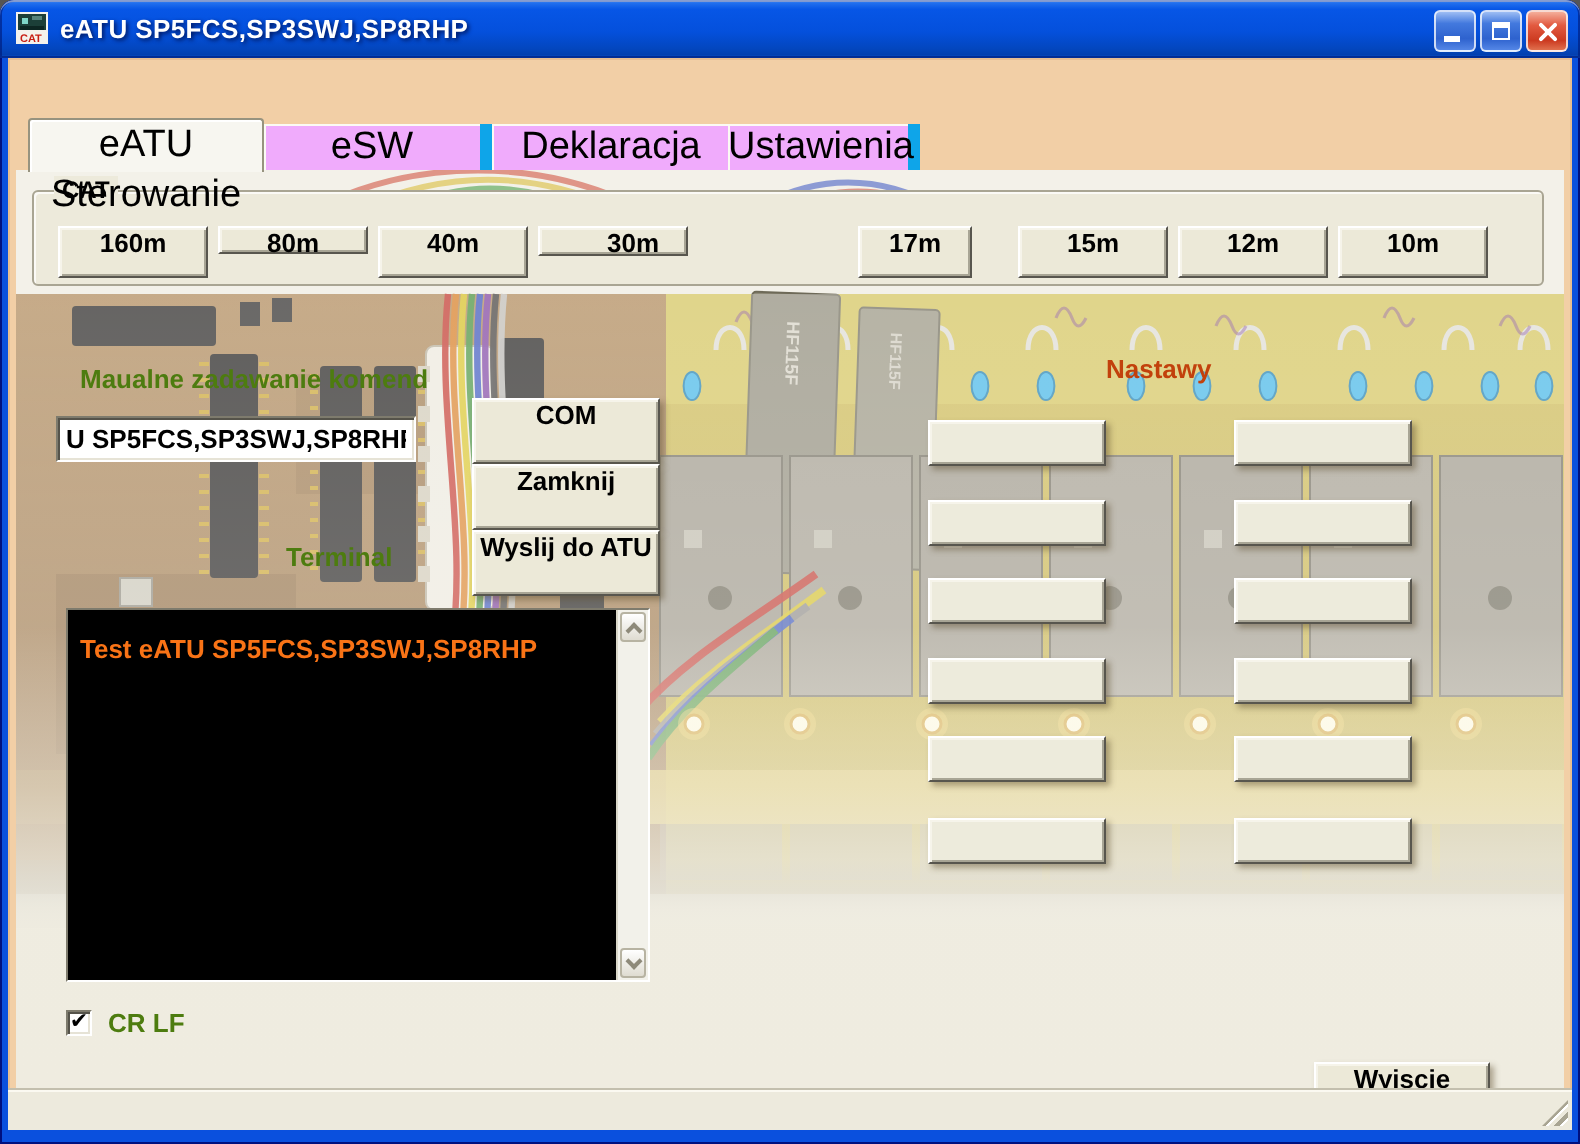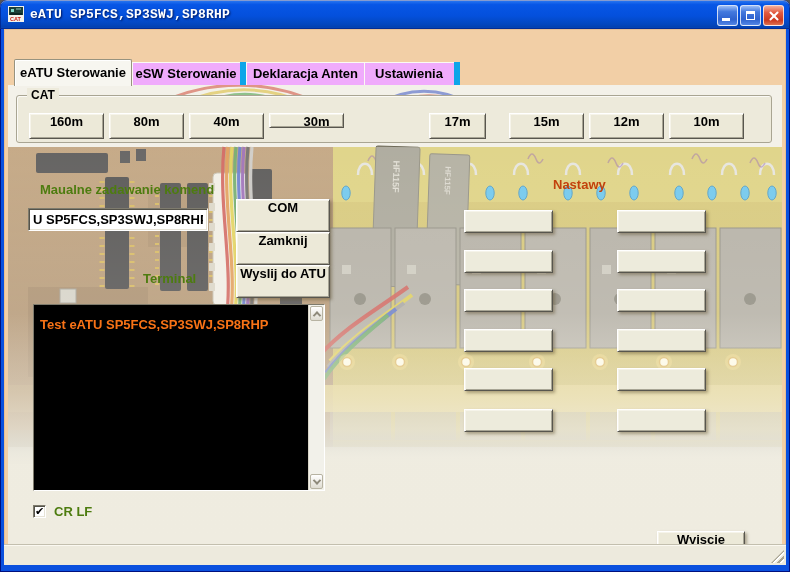--- a/index.html
+++ b/index.html
@@ -13,21 +13,21 @@
   
   .titlebar{
     position:absolute;top:0;left:0;right:0;height:29px;border-radius:7px 7px 0 0;
     background:linear-gradient(180deg,#5A9AF4 0%,#2270EE 5%,#0756E6 16%,#0450DC 55%,#0346BE 84%,#0340B0 94%,#0A52CC 100%);
     box-shadow:inset 0 1px 0 rgba(255,255,255,.45), inset 0 0 0 1px rgba(0,20,110,.55);
   }
   .app-icon{position:absolute;left:8px;top:6px;width:16px;height:16px;}
   .win-title{
     position:absolute;left:30px;top:0;height:29px;line-height:29px;
     color:#fff;font-size:13px;font-weight:bold;letter-spacing:.2px;
-    text-shadow:1px 1px 2px #001558;white-space:nowrap;font-family:Liberation Mono, monospace;
+    text-shadow:1px 1px 2px #001558;white-space:nowrap;
   }
   .tb-btns{position:absolute;top:5px;right:6px;display:flex;gap:2px;}
   .tbtn{
     width:21px;height:21px;border-radius:3px;position:relative;
     border:1px solid rgba(255,255,255,.75);
     display:flex;align-items:center;justify-content:center;
     color:#fff;font-weight:bold;
   }
   .tbtn.minmax{background:linear-gradient(180deg,#9DBDF4 0%,#4379DE 30%,#2E62CE 70%,#5486E6 100%);}
   .tbtn.close{background:linear-gradient(180deg,#F4AE9A 0%,#E25A40 35%,#CC3A20 75%,#E0704E 100%);}
@@ -37,21 +37,21 @@
   .glyph-x::before,.glyph-x::after{
     content:"";position:absolute;left:0;top:5px;width:12px;height:2px;background:#fff;border-radius:1px;
   }
   .glyph-x::before{transform:rotate(45deg);}
   .glyph-x::after{transform:rotate(-45deg);}
   
   .client{position:absolute;left:4px;right:4px;top:29px;bottom:7px;background:#F2CFA6;
           box-shadow:inset 0 0 0 1px #E8BE92;}
   
   .tabstrip{position:absolute;left:6px;top:31px;height:26px;right:6px;}
-  .tab{position:absolute;text-align:center;font-size:13px;font-weight:bold;color:#000;cursor:default;}
+  .tab{position:absolute;text-align:center;font-size:19px;font-weight:normal;color:#000;cursor:default;}
   .tab.active{
     top:-1px;height:27px;line-height:25px;background:#F7F6F0;
     border:1px solid #97937F;border-bottom:none;border-radius:2px 2px 0 0;
     box-shadow:inset 1px 1px 0 #FFFFFF;z-index:3;
   }
   .tab.flat{
     top:2px;height:23px;line-height:23px;background:#f0abfc;
     border-right:6px solid #0ea5e9;box-shadow:inset 0 1px 0 #FBFAF3, inset 1px 0 0 #FBFAF3;
   }
   
@@ -359,21 +359,21 @@
         </g>
 
         <rect x="0" y="62" width="774" height="397" fill="url(#gFade)"></rect>
       </svg>
 
       <div class="groupbox">
         <div class="grouplabel">CAT</div>
         <div class="btn raised" style="left:12px;top:17px;width:75px;height:26px;">
             <span>160m</span>
           </div>
-        <div class="btn raised" style="left:92px;top:17px;width:75px;height:26px;">
+        <div class="btn raised" style="left:92px;top:17px;width:75px;height:14px;">
             <span>80m</span>
           </div>
         <div class="btn raised" style="left:172px;top:17px;width:75px;height:26px;">
             <span>40m</span>
           </div>
         <div class="btn raised" style="left:252px;top:17px;width:75px;height:15px;padding-left:20px;">
             <span>30m</span>
           </div>
         <div class="btn raised" style="left:412px;top:17px;width:57px;height:26px;">
             <span>17m</span>

